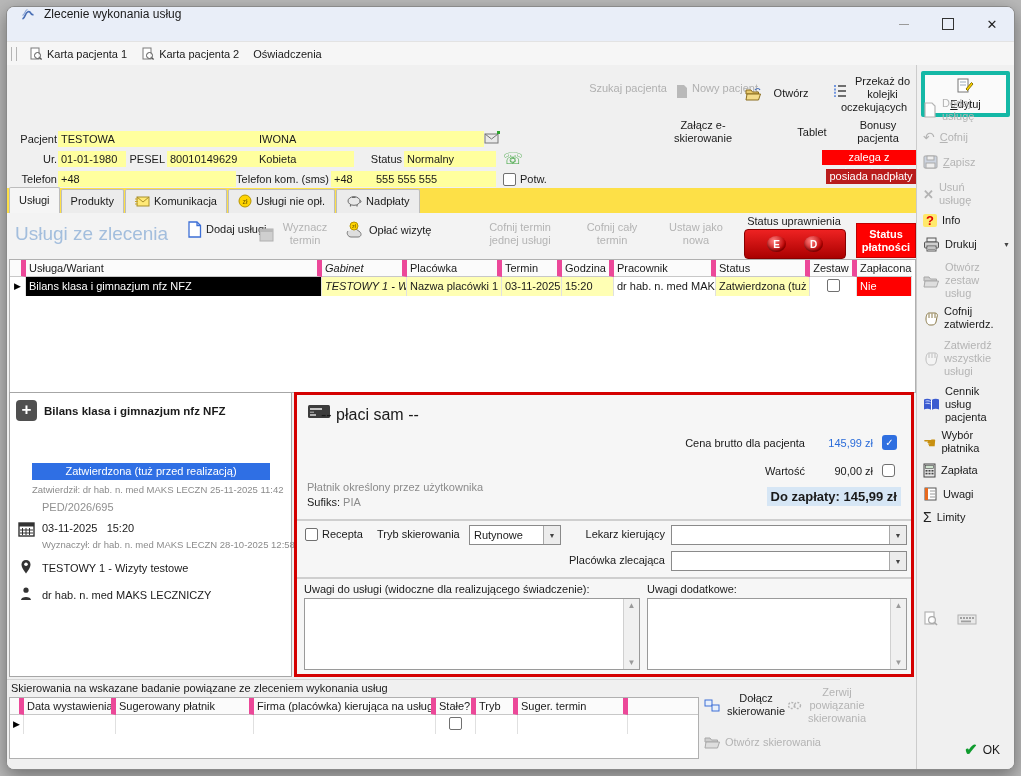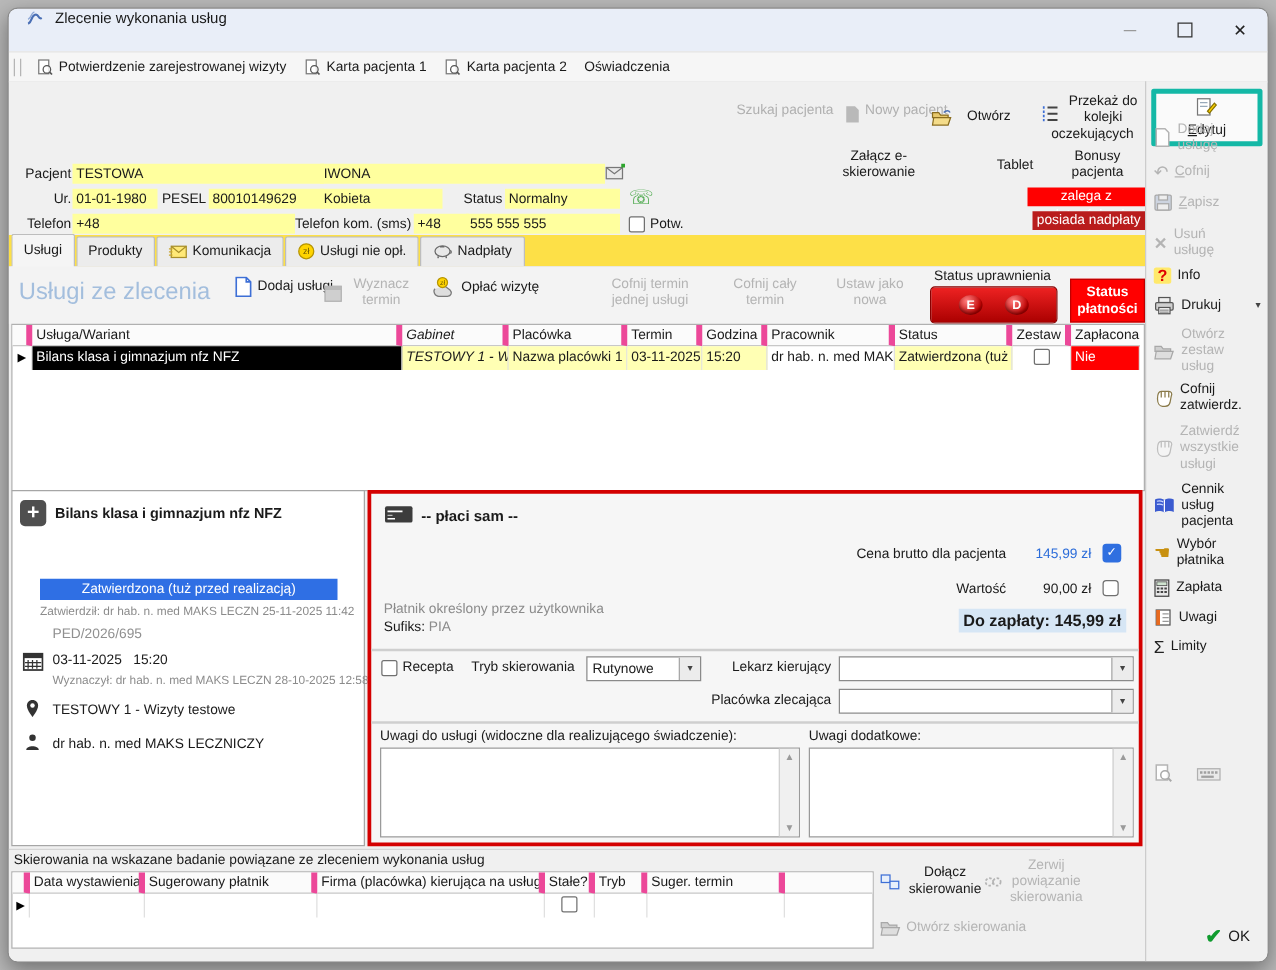--- a/index.html
+++ b/index.html
@@ -106,30 +106,20 @@
           <span class="glyph-max"></span>
         </div>
       <div class="win-btn">
           <span class="glyph-close">✕</span>
         </div>
     </div>
   </div>
 
   <div class="menubar">
     <span class="grip"></span>
-    <div class="menu-item">
-      <span class="ico">
-          <svg width="14" height="14" viewBox="0 0 14 14">
-            <rect x="2" y="1" width="8" height="11" fill="#fff" stroke="#7a7a7a"></rect>
-            <circle cx="8.5" cy="8.5" r="3" fill="rgba(255,255,255,.8)" stroke="#555"></circle>
-            <line x1="10.7" y1="10.7" x2="12.6" y2="12.6" stroke="#555" stroke-width="1.4"></line>
-          </svg>
-        </span>
-      <span>Potwierdzenie zarejestrowanej wizyty</span>
-    </div>
     <div class="menu-item">
       <span class="ico">
           <svg width="14" height="14" viewBox="0 0 14 14">
             <rect x="2" y="1" width="8" height="11" fill="#fff" stroke="#7a7a7a"></rect>
             <circle cx="8.5" cy="8.5" r="3" fill="rgba(255,255,255,.8)" stroke="#555"></circle>
             <line x1="10.7" y1="10.7" x2="12.6" y2="12.6" stroke="#555" stroke-width="1.4"></line>
           </svg>
         </span>
       <span>Karta pacjenta 1</span>
     </div>
@@ -372,21 +362,21 @@
 
   <div class="pay">
     <span class="ico abs" style="left:10px;top:8px">
         <svg width="26" height="18" viewBox="0 0 26 18">
           <rect x="1" y="2" width="22" height="13" rx="1.5" fill="#3c3c3c"></rect>
           <line x1="3" y1="6" x2="15" y2="6" stroke="#fff" stroke-width="1.4"></line>
           <line x1="3" y1="12" x2="9" y2="12" stroke="#fff" stroke-width="1.2"></line>
           <line x1="3" y1="9.2" x2="7" y2="9.2" stroke="#bbb" stroke-width="1"></line>
         </svg>
       </span>
-    <div class="plabel" style="left:40px;top:11px;font-weight:bold;font-size:12px">-- płaci sam --</div>
+    <div class="plabel" style="left:24px;top:11px;font-weight:normal;font-size:16px">-- płaci sam --</div>
     <div class="plabel" style="left:330px;top:42px;width:178px;text-align:right">Cena brutto dla pacjenta</div>
     <div class="plabel pblue" style="left:518px;top:42px;width:58px;text-align:right">145,99 zł</div>
     <span class="abs" style="left:585px;top:40px;width:15px;height:15px;background:#2f6fe0;border-radius:3px;color:#fff;font-size:10px;text-align:center;line-height:15px">✓</span>
     <div class="plabel" style="left:330px;top:70px;width:178px;text-align:right">Wartość</div>
     <div class="plabel" style="left:518px;top:70px;width:58px;text-align:right">90,00 zł</div>
     <span class="cb abs" style="left:585px;top:69px;border-radius:3px"></span>
     <div class="plabel pgray" style="left:10px;top:86px">Płatnik określony przez użytkownika</div>
     <div class="plabel" style="left:10px;top:101px"><span>Sufiks:</span> <span class="pgray">PIA</span></div>
     <div class="due" style="right:10px;top:92px">Do zapłaty: 145,99 zł</div>
     <div class="sec-div" style="top:124px"></div>

